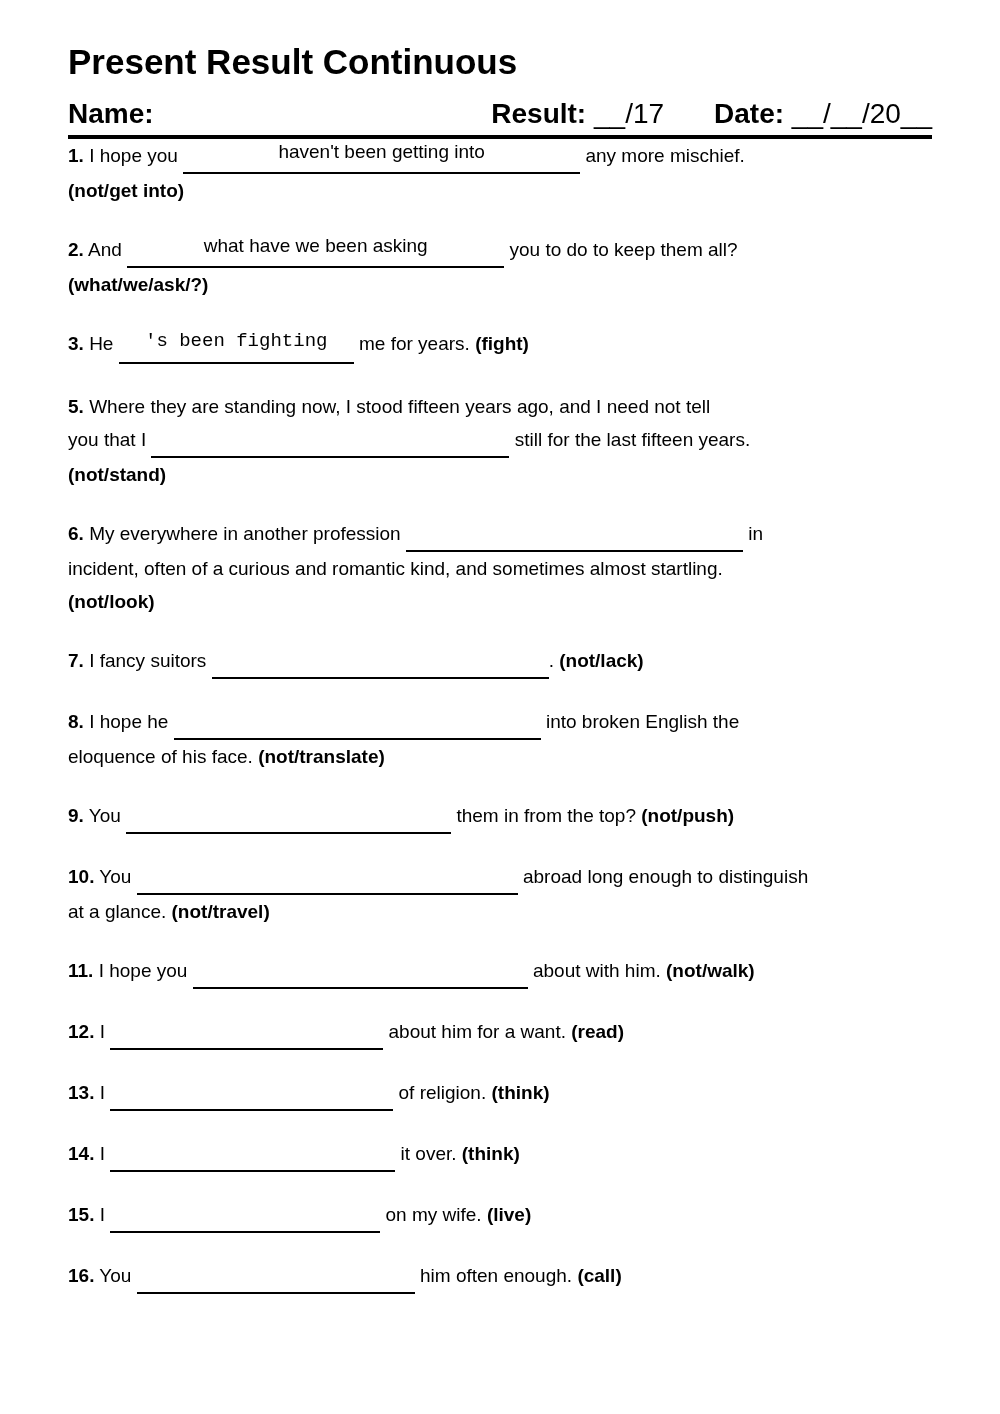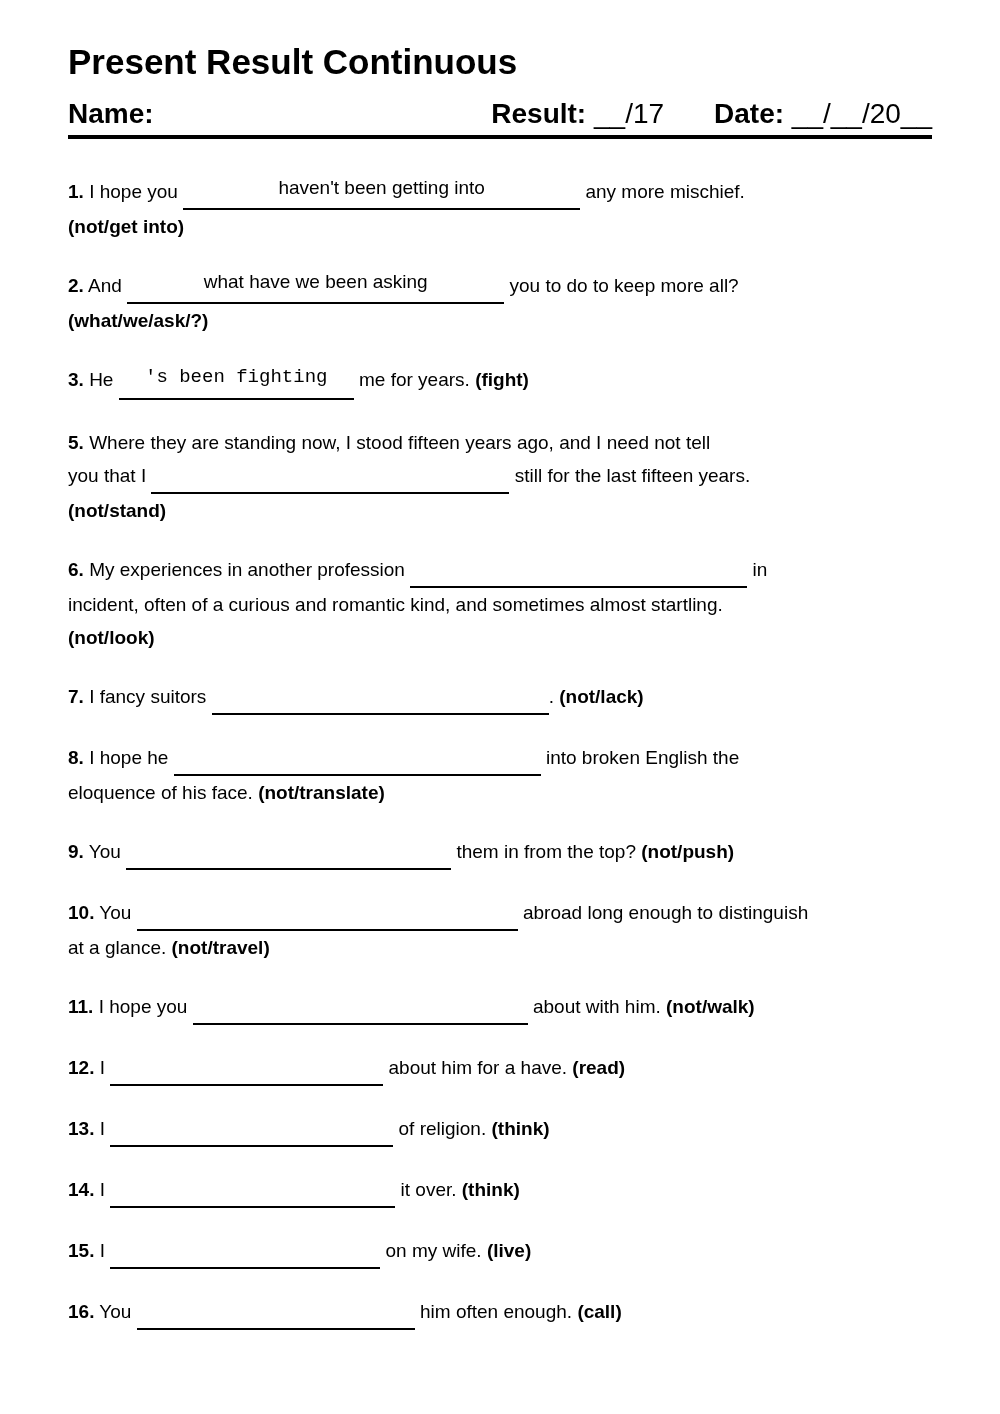--- a/index.html
+++ b/index.html
@@ -31,21 +31,20 @@
   .meta-label { font-weight: bold; }
   .meta-value { font-weight: normal; }
   .meta-right { display: flex; gap: 22px; align-items: baseline; }
   .meta-group { white-space: nowrap; }
   .meta-group + .meta-group { margin-left: 28px; }
   .header-rule {
     border-bottom: 4px solid #000000;
     margin-top: 5px;
   }
   .questions {
-    padding-top: 36px;
     font-size: 19px;
     line-height: 33px;
   }
   .question {
     margin: 0 0 26px 0;
   }
   .question strong { font-weight: bold; }
   .blank {
     display: inline-block;
     border-bottom: 2px solid #000000;
@@ -77,29 +76,29 @@
         <span class="meta-label">Date:</span>
         <span class="meta-value">__/__/20__</span>
       </span>
     </span>
   </div>
 
   <div class="header-rule"></div>
 
   <div class="questions" id="questions">
       <p class="question"><strong>1.</strong><span> I hope you </span><span class="blank" style="width: 397px;"><span class="answer">haven't been getting into</span></span><span> any more mischief.</span><br><strong>(not/get into)</strong></p>
-      <p class="question"><strong>2.</strong><span> And </span><span class="blank" style="width: 377px;"><span class="answer">what have we been asking</span></span><span> you to do to keep more all?</span><br><strong>(what/we/ask/?)</strong></p>
+      <p class="question"><strong>2.</strong><span> And </span><span class="blank" style="width: 377px;"><span class="answer">what have we been asking</span></span><span> you to do to keep them all?</span><br><strong>(what/we/ask/?)</strong></p>
       <p class="question"><strong>3.</strong><span> He </span><span class="blank" style="width: 235px; font-family: Liberation Mono, monospace;"><span class="answer">'s been fighting</span></span><span> me for years. </span><strong>(fight)</strong></p>
       <p class="question"><strong>5.</strong><span> Where they are standing now, I stood fifteen years ago, and I need not tell</span><br><span>you that I </span><span class="blank" style="width: 358px;"><span class="answer">&nbsp;</span></span><span> still for the last fifteen years.</span><br><strong>(not/stand)</strong></p>
-      <p class="question"><strong>6.</strong><span> My experiences in another profession </span><span class="blank" style="width: 337px;"><span class="answer">&nbsp;</span></span><span> in</span><br><span>incident, often of a curious and romantic kind, and sometimes almost startling.</span><br><strong>(not/look)</strong></p>
+      <p class="question"><strong>6.</strong><span> My everywhere in another profession </span><span class="blank" style="width: 337px;"><span class="answer">&nbsp;</span></span><span> in</span><br><span>incident, often of a curious and romantic kind, and sometimes almost startling.</span><br><strong>(not/look)</strong></p>
       <p class="question"><strong>7.</strong><span> I fancy suitors </span><span class="blank" style="width: 337px;"><span class="answer">&nbsp;</span></span><span>. </span><strong>(not/lack)</strong></p>
       <p class="question"><strong>8.</strong><span> I hope he </span><span class="blank" style="width: 367px;"><span class="answer">&nbsp;</span></span><span> into broken English the</span><br><span>eloquence of his face. </span><strong>(not/translate)</strong></p>
       <p class="question"><strong>9.</strong><span> You </span><span class="blank" style="width: 325px;"><span class="answer">&nbsp;</span></span><span> them in from the top? </span><strong>(not/push)</strong></p>
       <p class="question"><strong>10.</strong><span> You </span><span class="blank" style="width: 381px;"><span class="answer">&nbsp;</span></span><span> abroad long enough to distinguish</span><br><span>at a glance. </span><strong>(not/travel)</strong></p>
       <p class="question"><strong>11.</strong><span> I hope you </span><span class="blank" style="width: 335px;"><span class="answer">&nbsp;</span></span><span> about with him. </span><strong>(not/walk)</strong></p>
-      <p class="question"><strong>12.</strong><span> I </span><span class="blank" style="width: 273px;"><span class="answer">&nbsp;</span></span><span> about him for a have. </span><strong>(read)</strong></p>
+      <p class="question"><strong>12.</strong><span> I </span><span class="blank" style="width: 273px;"><span class="answer">&nbsp;</span></span><span> about him for a want. </span><strong>(read)</strong></p>
       <p class="question"><strong>13.</strong><span> I </span><span class="blank" style="width: 283px;"><span class="answer">&nbsp;</span></span><span> of religion. </span><strong>(think)</strong></p>
       <p class="question"><strong>14.</strong><span> I </span><span class="blank" style="width: 285px;"><span class="answer">&nbsp;</span></span><span> it over. </span><strong>(think)</strong></p>
       <p class="question"><strong>15.</strong><span> I </span><span class="blank" style="width: 270px;"><span class="answer">&nbsp;</span></span><span> on my wife. </span><strong>(live)</strong></p>
       <p class="question"><strong>16.</strong><span> You </span><span class="blank" style="width: 278px;"><span class="answer">&nbsp;</span></span><span> him often enough. </span><strong>(call)</strong></p>
     </div>
 
 </div>
 
 </body></html>

